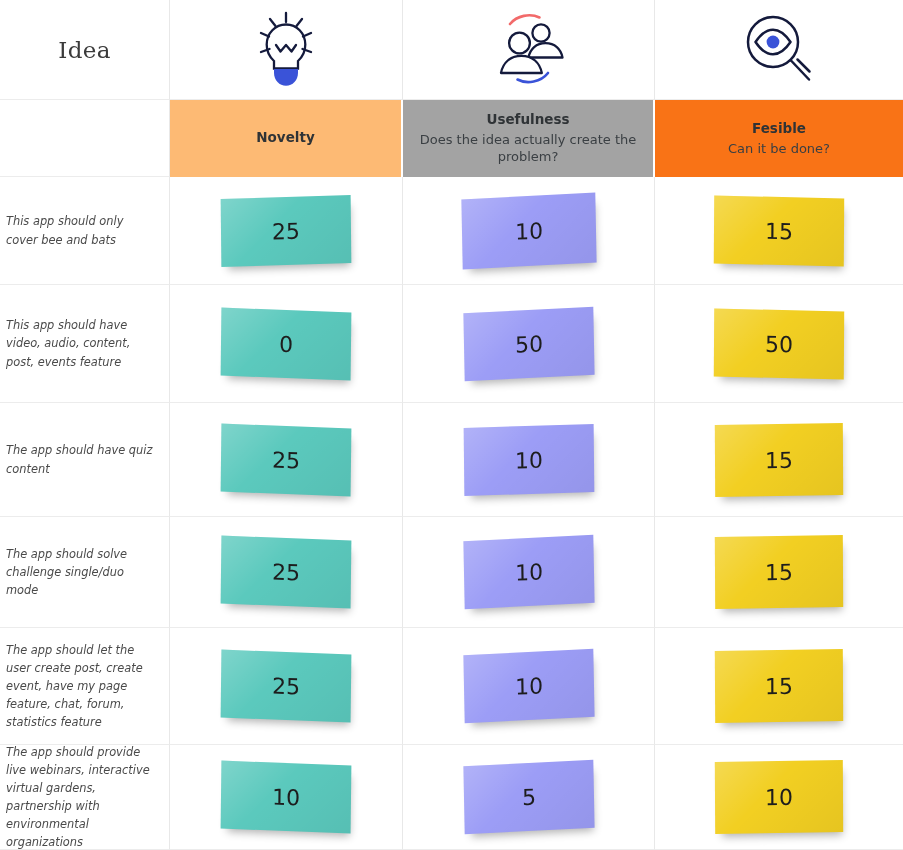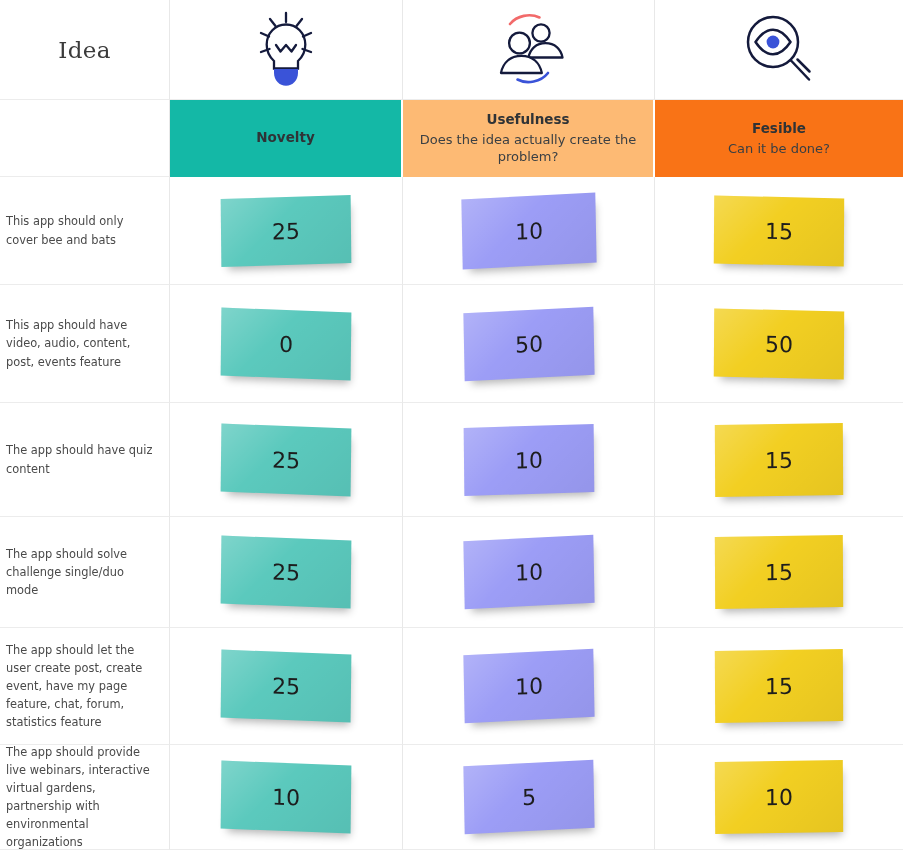--- a/index.html
+++ b/index.html
@@ -78,20 +78,21 @@
   
   .idea-label {
     display: flex;
     align-items: center;
     padding: 0 14px 0 6px;
     font-size: 11.4px;
     color: #4a4a4a;
     line-height: 1.58;
     border-right: 1px solid #e8e8e8;
     border-bottom: 1px solid #ececec;
+    font-style: italic;
   }
 
   
   .note-cell {
     display: flex;
     align-items: center;
     justify-content: center;
     border-right: 1px solid #e8e8e8;
     border-bottom: 1px solid #ececec;
   }
@@ -186,25 +187,25 @@
           <path d="M52 51.5 L70 70.5"></path>
           <path d="M58.5 50.5 L70.5 62.5" stroke-width="2.5"></path>
         </g>
         <circle cx="34" cy="33" r="6.4" fill="#3a53d8"></circle>
       </svg>
     </span>
   </div>
 
   <div class="blank-head"></div>
 
-  <div class="head" style="background:#14b8a6">
+  <div class="head" style="background:#fdba74">
     <div class="h-title">Novelty</div>
   </div>
 
-  <div class="head" style="background:#fdba74">
+  <div class="head" style="background:#a3a3a3">
     <div class="h-title">Usefulness</div>
     <div class="h-sub">Does the idea actually create the problem?</div>
   </div>
 
   <div class="head last-col" style="background:#f97316">
     <div class="h-title">Fesible</div>
     <div class="h-sub">Can it be done?</div>
   </div>
 
   <div class="idea-label">This app should only cover bee and bats</div>

